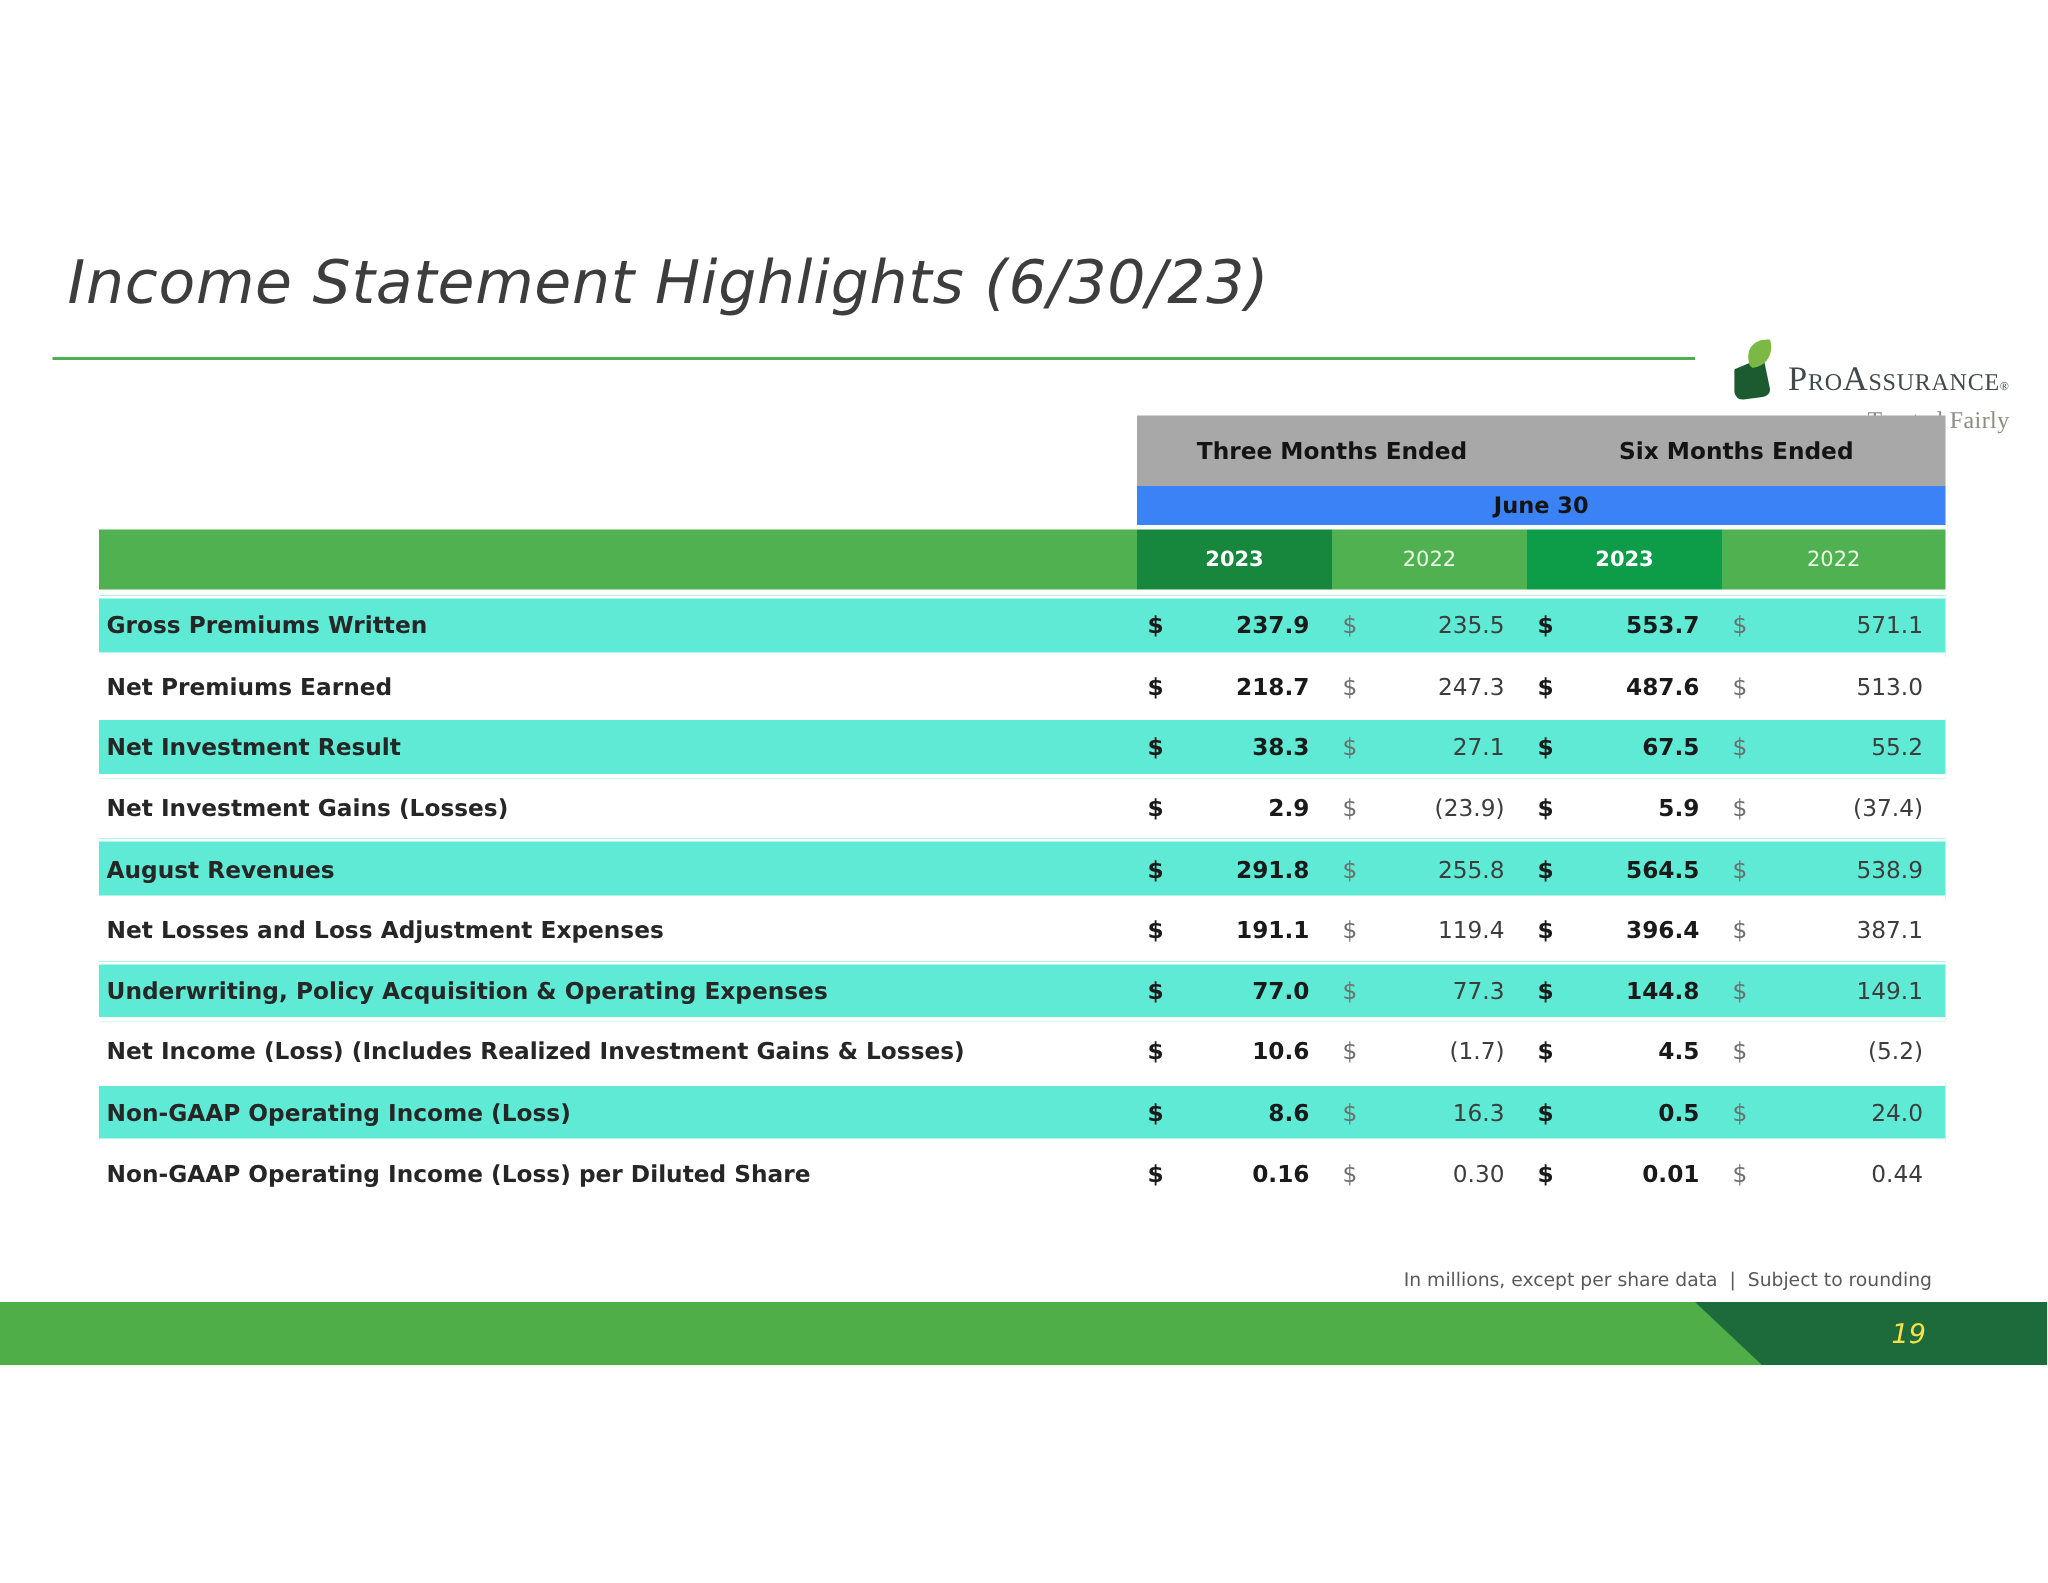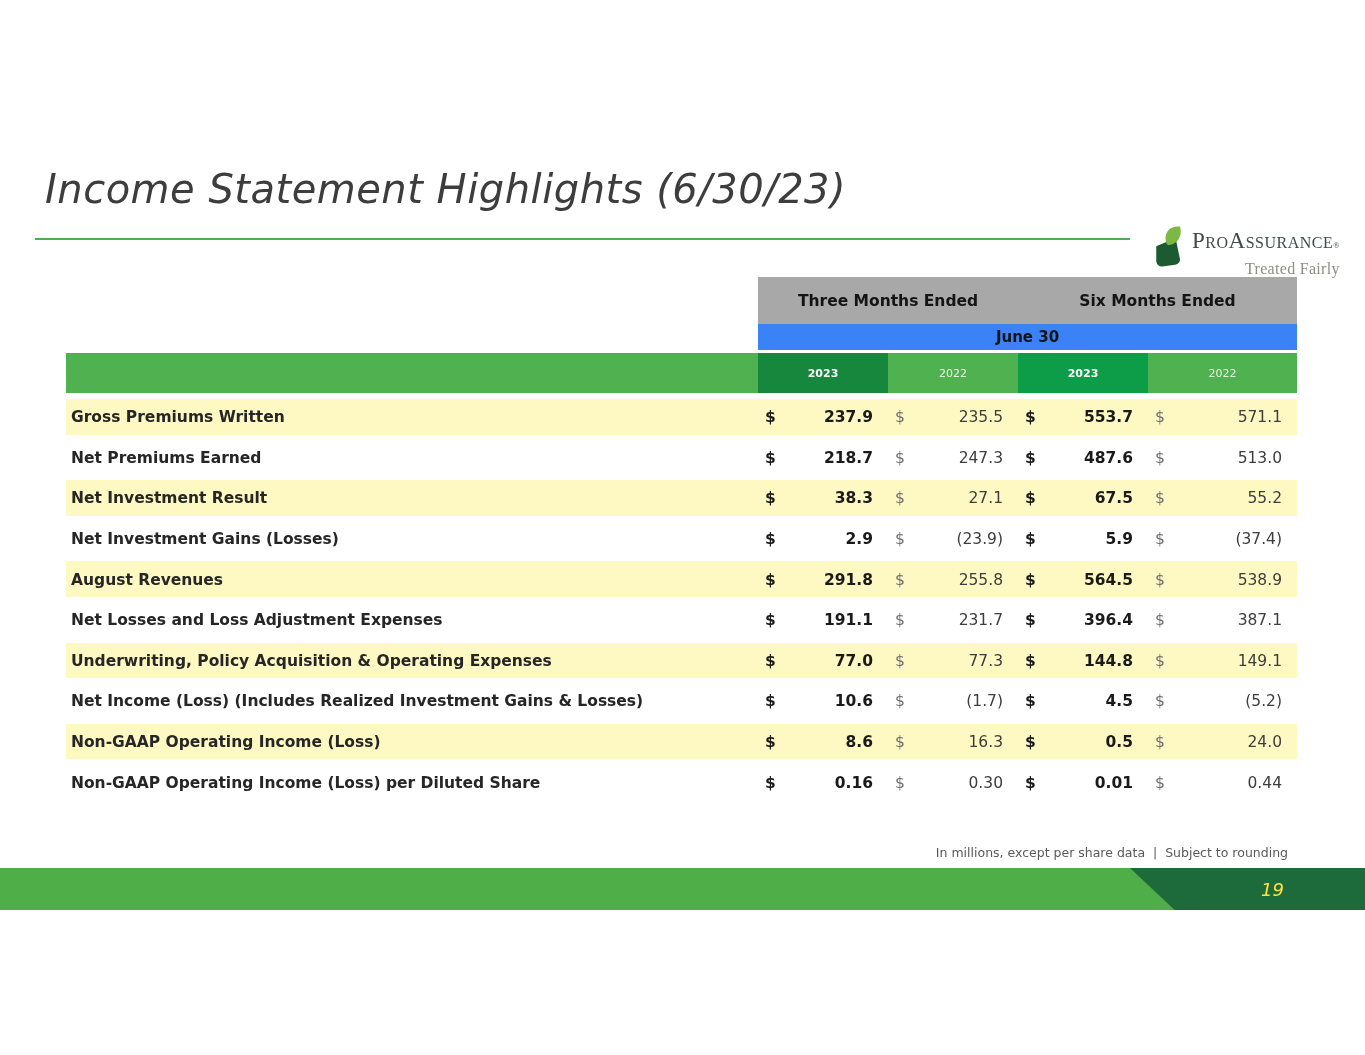--- a/index.html
+++ b/index.html
@@ -14,21 +14,21 @@
     font-size:40px; font-style:italic; color:#3d3d3d; letter-spacing:.5px;
   }
   .rule {
     position:absolute; left:35px; top:238px; width:1095px; height:2px;
     background:#4caf50;
   }
 
   
   .logo { position:absolute; left:1152px; top:224px; display:flex; align-items:flex-start; }
   .logo svg { width:34px; height:44px; margin-right:6px; }
-  .logo-textblock { display:flex; flex-direction:column; align-items:flex-end; padding-top:7px; }
+  .logo-textblock { display:flex; flex-direction:column; align-items:flex-end; padding-top:7px;margin-top:12px; }
   .logo-name {
     font-family:"Liberation Serif","DejaVu Serif",serif;
     font-variant:small-caps; font-size:23px; line-height:20px; color:#41494a; letter-spacing:.5px;
   }
   .logo-mark { font-size:8px; vertical-align:baseline; color:#41494a; }
   .logo-tagline {
     font-family:"Liberation Serif","DejaVu Serif",serif;
     font-size:16px; color:#8e8e86; margin-top:4px; letter-spacing:.3px;
   }
 
@@ -38,30 +38,30 @@
   .cell { display:flex; align-items:center; box-sizing:border-box; }
 
   .hdrA { height:47px; }
   .hdrA .period { grid-column:span 2; background:#a8a8a8; justify-content:center;
     font-weight:700; font-size:15.5px; color:#141414; }
 
   .hdrB { height:26px; margin-bottom:3px; }
   .hdrB .june { grid-column:span 4; background:#3b82f6; justify-content:center;
     font-weight:700; font-size:15px; color:#141414; }
 
-  .hdrC { height:40px; margin-bottom:4px; font-size:11px; }
+  .hdrC { height:40px; margin-bottom:4px; font-size:14px; }
   .hdrC .cell { justify-content:center; }
   .band-label { background:#4fb14f; }
   .y23a { background:#17873d; color:#ffffff; font-weight:700; }
   .y22a { background:#4fb14f; color:#eaf6e6; }
   .y23b { background:#0d9c48; color:#ffffff; font-weight:700; }
   .y22b { background:#4fb14f; color:#eaf6e6; }
 
   .trow { height:40.6px; }
-  .trow.shade { background:#fef9c3; box-shadow:inset 0 2px 0 #ffffff, inset 0 -3px 0 #ffffff; }
+  .trow.shade { background:#5eead4; box-shadow:inset 0 2px 0 #ffffff, inset 0 -3px 0 #ffffff; }
   .lab { padding-left:5px; font-weight:700; font-size:15.5px; color:#262626; }
   .val { justify-content:space-between; padding:0 15px 0 7px; font-size:15.5px; }
   .val.b { font-weight:700; color:#1a1a1a; }
   .val.r { color:#3d3d3d; }
   .val.r .cur { color:#6e6e6e; }
 
   
   .footnote {
     position:absolute; right:77px; top:845px;
     font-size:12.5px; color:#595959; white-space:pre;margin-left:16px;
@@ -223,21 +223,21 @@
     </div>
 
     <div class="grid-row trow">
       <div class="cell lab">Net Losses and Loss Adjustment Expenses</div>
       <div class="cell val b">
             <span class="cur">$</span>
             <span class="num">191.1</span>
           </div>
       <div class="cell val r">
             <span class="cur">$</span>
-            <span class="num">231.7</span>
+            <span class="num">119.4</span>
           </div>
       <div class="cell val b">
             <span class="cur">$</span>
             <span class="num">396.4</span>
           </div>
       <div class="cell val r">
             <span class="cur">$</span>
             <span class="num">387.1</span>
           </div>
     </div>

